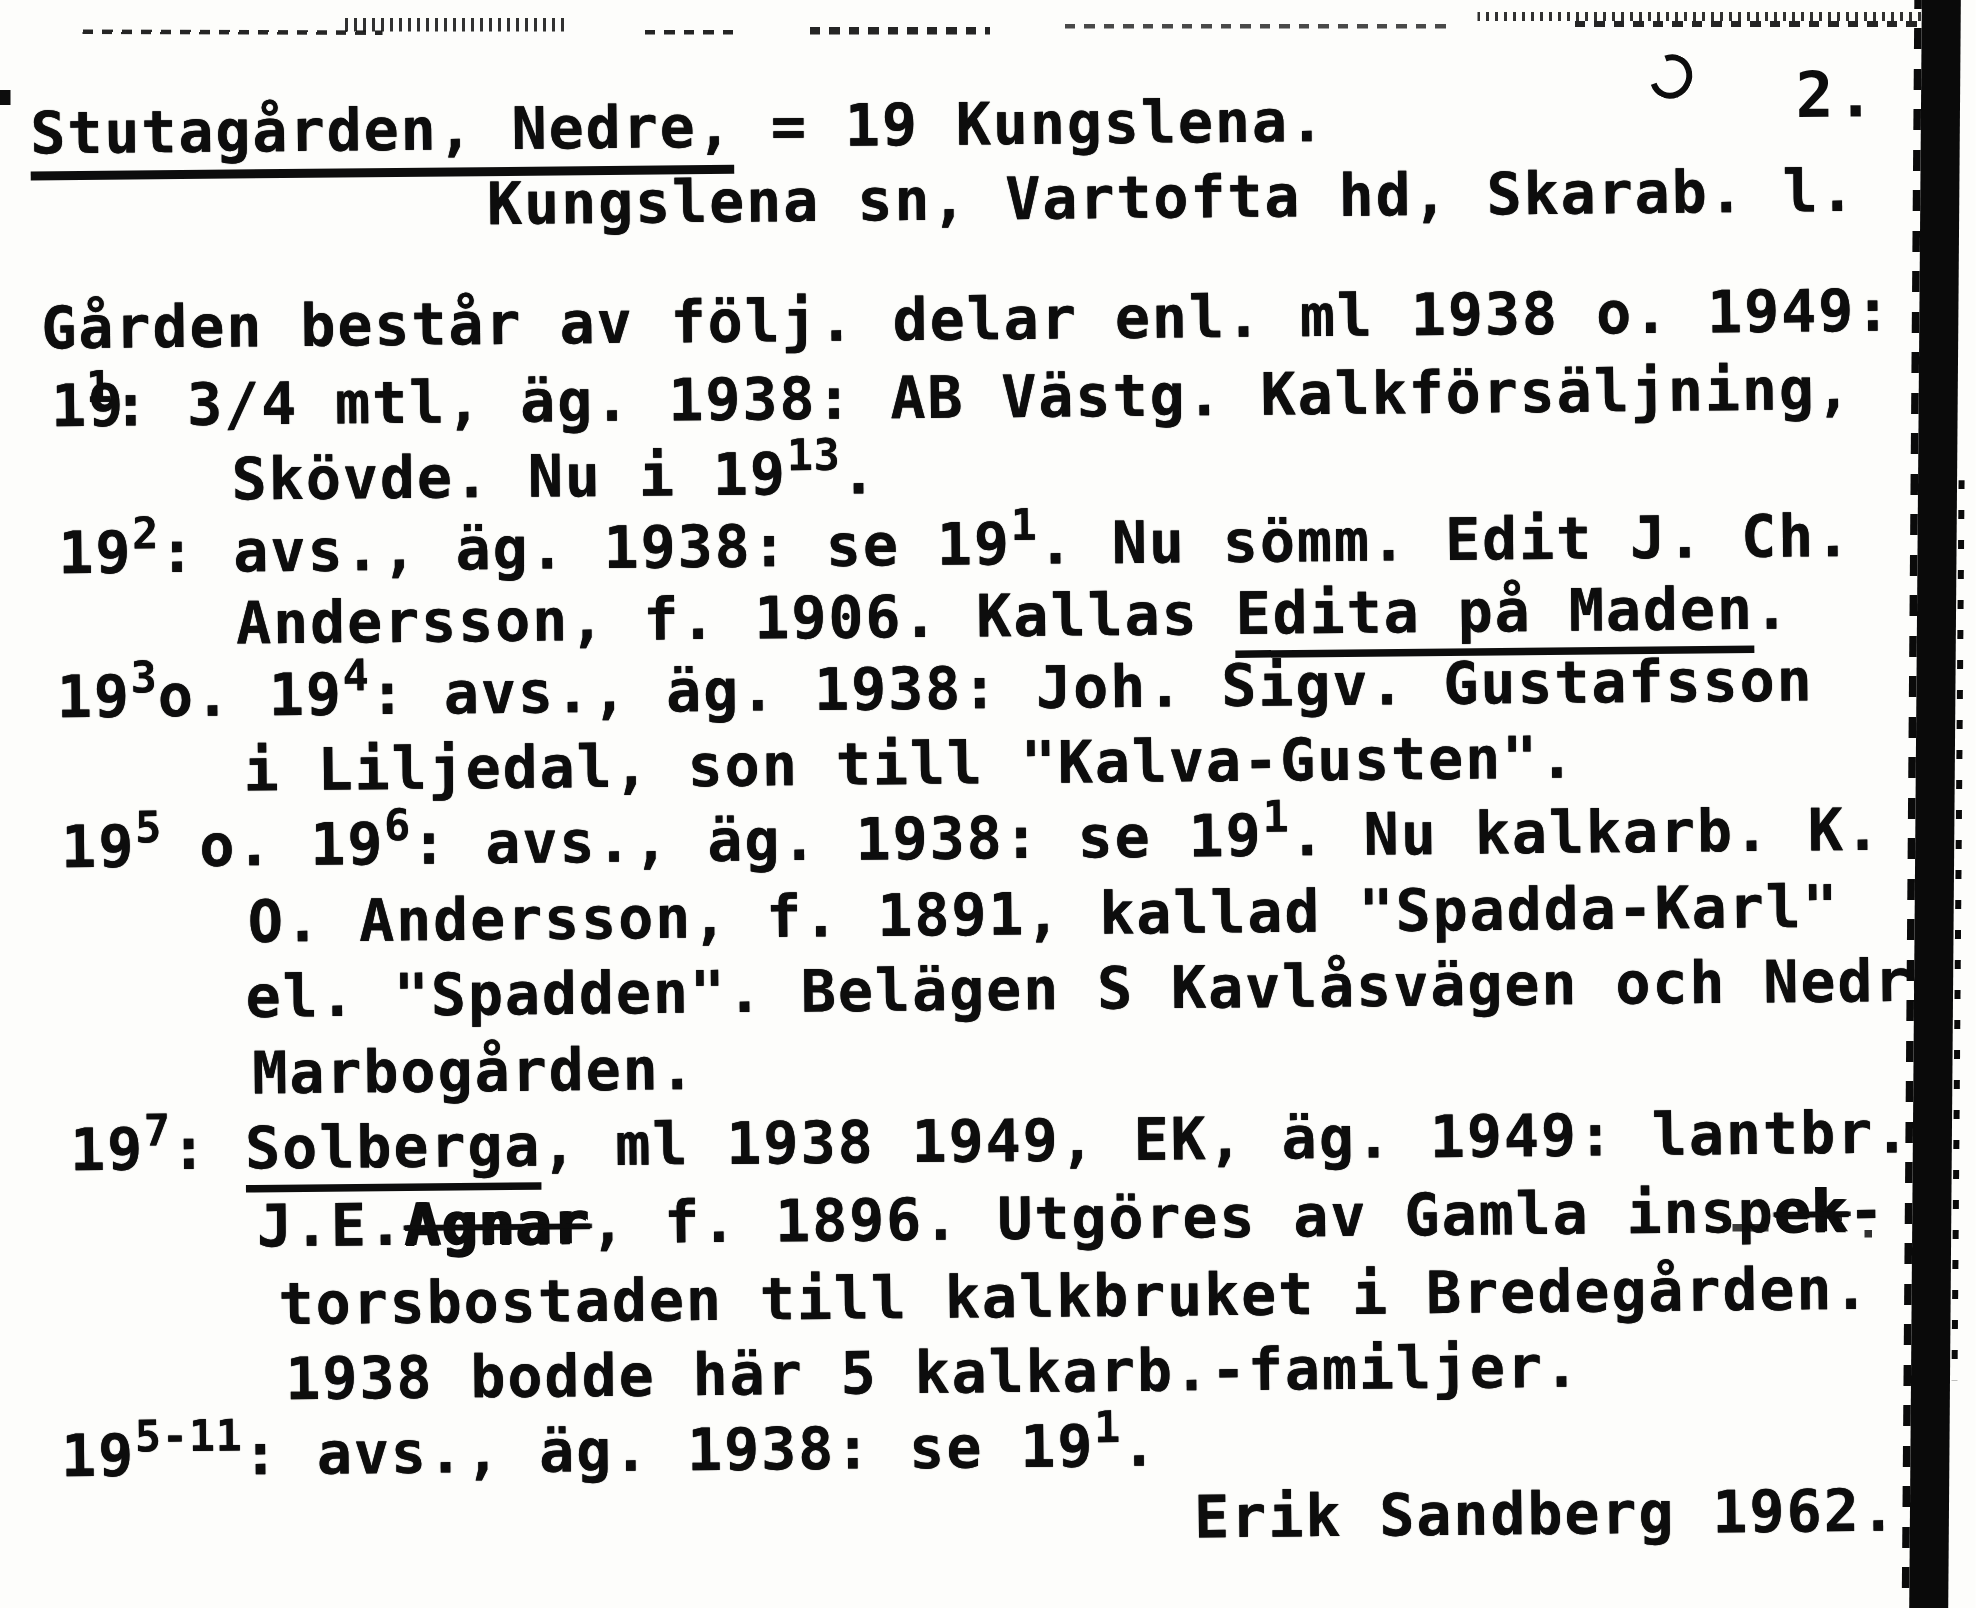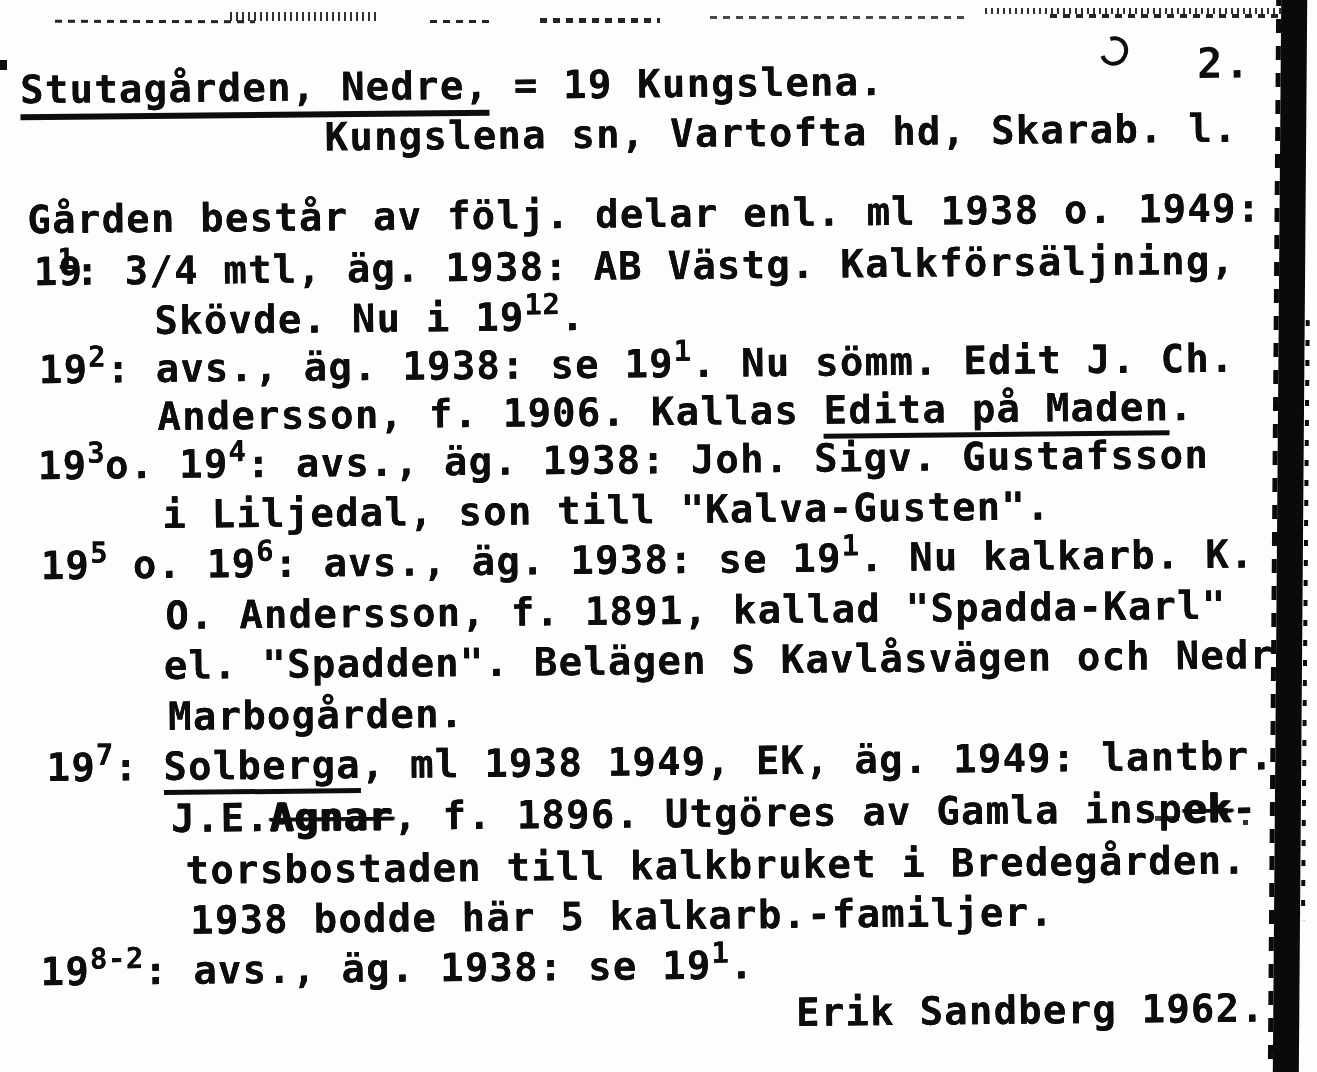--- a/index.html
+++ b/index.html
@@ -73,34 +73,34 @@
 
 <div id="scan">
 
   <div id="sheet">
     <div id="pageno">2.</div>
     <div id="lines">
         <div class="line" style="left: 28px; top: 66px;"><span class="uh">Stutagården, Nedre,</span><span> = 19 Kungslena.</span></div>
         <div class="line" style="left: 332px; top: 116px;"><span>Kungslena sn, Vartofta hd, Skarab. l.</span></div>
         <div class="line" style="left: 34px; top: 196px;"><span>Gården består av följ. delar enl. ml 1938 o. 1949:</span></div>
         <div class="line" style="left: 40px; top: 248px;"><span>19</span><span class="supo">1</span><span>: 3/4 mtl, äg. 1938: AB Västg. Kalkförsäljning,</span></div>
-        <div class="line" style="left: 160px; top: 298px;"><span>Skövde. Nu i 19</span><span class="sup">12</span><span>.</span></div>
+        <div class="line" style="left: 160px; top: 298px;"><span>Skövde. Nu i 19</span><span class="sup">13</span><span>.</span></div>
         <div class="line" style="left: 44px; top: 346px;"><span>19</span><span class="sup">2</span><span>: avs., äg. 1938: se 19</span><span class="sup">1</span><span>. Nu sömm. Edit J. Ch.</span></div>
         <div class="line" style="left: 162px; top: 394px;"><span>Andersson, f. 1906. Kallas </span><span class="u">Edita på Maden</span><span>.</span></div>
         <div class="line" style="left: 42px; top: 442px;"><span>19</span><span class="sup">3</span><span>o. 19</span><span class="sup">4</span><span>: avs., äg. 1938: Joh. Sigv. Gustafsson</span></div>
         <div class="line" style="left: 166px; top: 492px;"><span>i Liljedal, son till "Kalva-Gusten".</span></div>
         <div class="line" style="left: 44px; top: 542px;"><span>19</span><span class="sup">5</span><span> o. 19</span><span class="sup">6</span><span>: avs., äg. 1938: se 19</span><span class="sup">1</span><span>. Nu kalkarb. K.</span></div>
         <div class="line" style="left: 168px; top: 593px;"><span>O. Andersson, f. 1891, kallad "Spadda-Karl"</span></div>
         <div class="line" style="left: 166px; top: 643px;"><span>el. "Spadden". Belägen S Kavlåsvägen och Nedre</span></div>
         <div class="line" style="left: 170px; top: 694px;"><span>Marbogården.</span></div>
         <div class="line" style="left: 48px; top: 744px;"><span>19</span><span class="sup">7</span><span>: </span><span class="u">Solberga</span><span>, ml 1938 1949, EK, äg. 1949: lantbr.</span></div>
         <div class="line" style="left: 172px; top: 796px;"><span>J.E.</span><span class="sm">Agnar</span><span>, f. 1896. Utgöres av Gamla insp</span><span class="sm">ek</span><span>-</span></div>
         <div class="line" style="left: 186px; top: 848px;"><span>torsbostaden till kalkbruket i Bredegården.</span></div>
         <div class="line" style="left: 190px; top: 898px;"><span>1938 bodde här 5 kalkarb.-familjer.</span></div>
-        <div class="line" style="left: 40px; top: 948px;"><span>19</span><span class="sup">8-2</span><span>: avs., äg. 1938: se 19</span><span class="sup">1</span><span>.</span></div>
+        <div class="line" style="left: 40px; top: 948px;"><span>19</span><span class="sup">5-11</span><span>: avs., äg. 1938: se 19</span><span class="sup">1</span><span>.</span></div>
         <div class="line" style="left: 795px; top: 996px;"><span>Erik Sandberg 1962.</span></div>
       </div>
   </div>
 
   <div class="tedge" style="left:55px;top:20px;width:200px;transform:rotate(0.2deg);"></div>
   <div class="ticks" style="left:230px;top:12px;width:150px;"></div>
   <div class="tedge" style="left:430px;top:20px;width:60px;"></div>
   <div class="tedge" style="left:540px;top:18px;width:120px;height:5px;"></div>
   <div class="tedge" style="left:710px;top:16px;width:260px;height:3px;opacity:.75;"></div>
   <div class="ticks" style="left:985px;top:8px;width:300px;height:6px;"></div>

